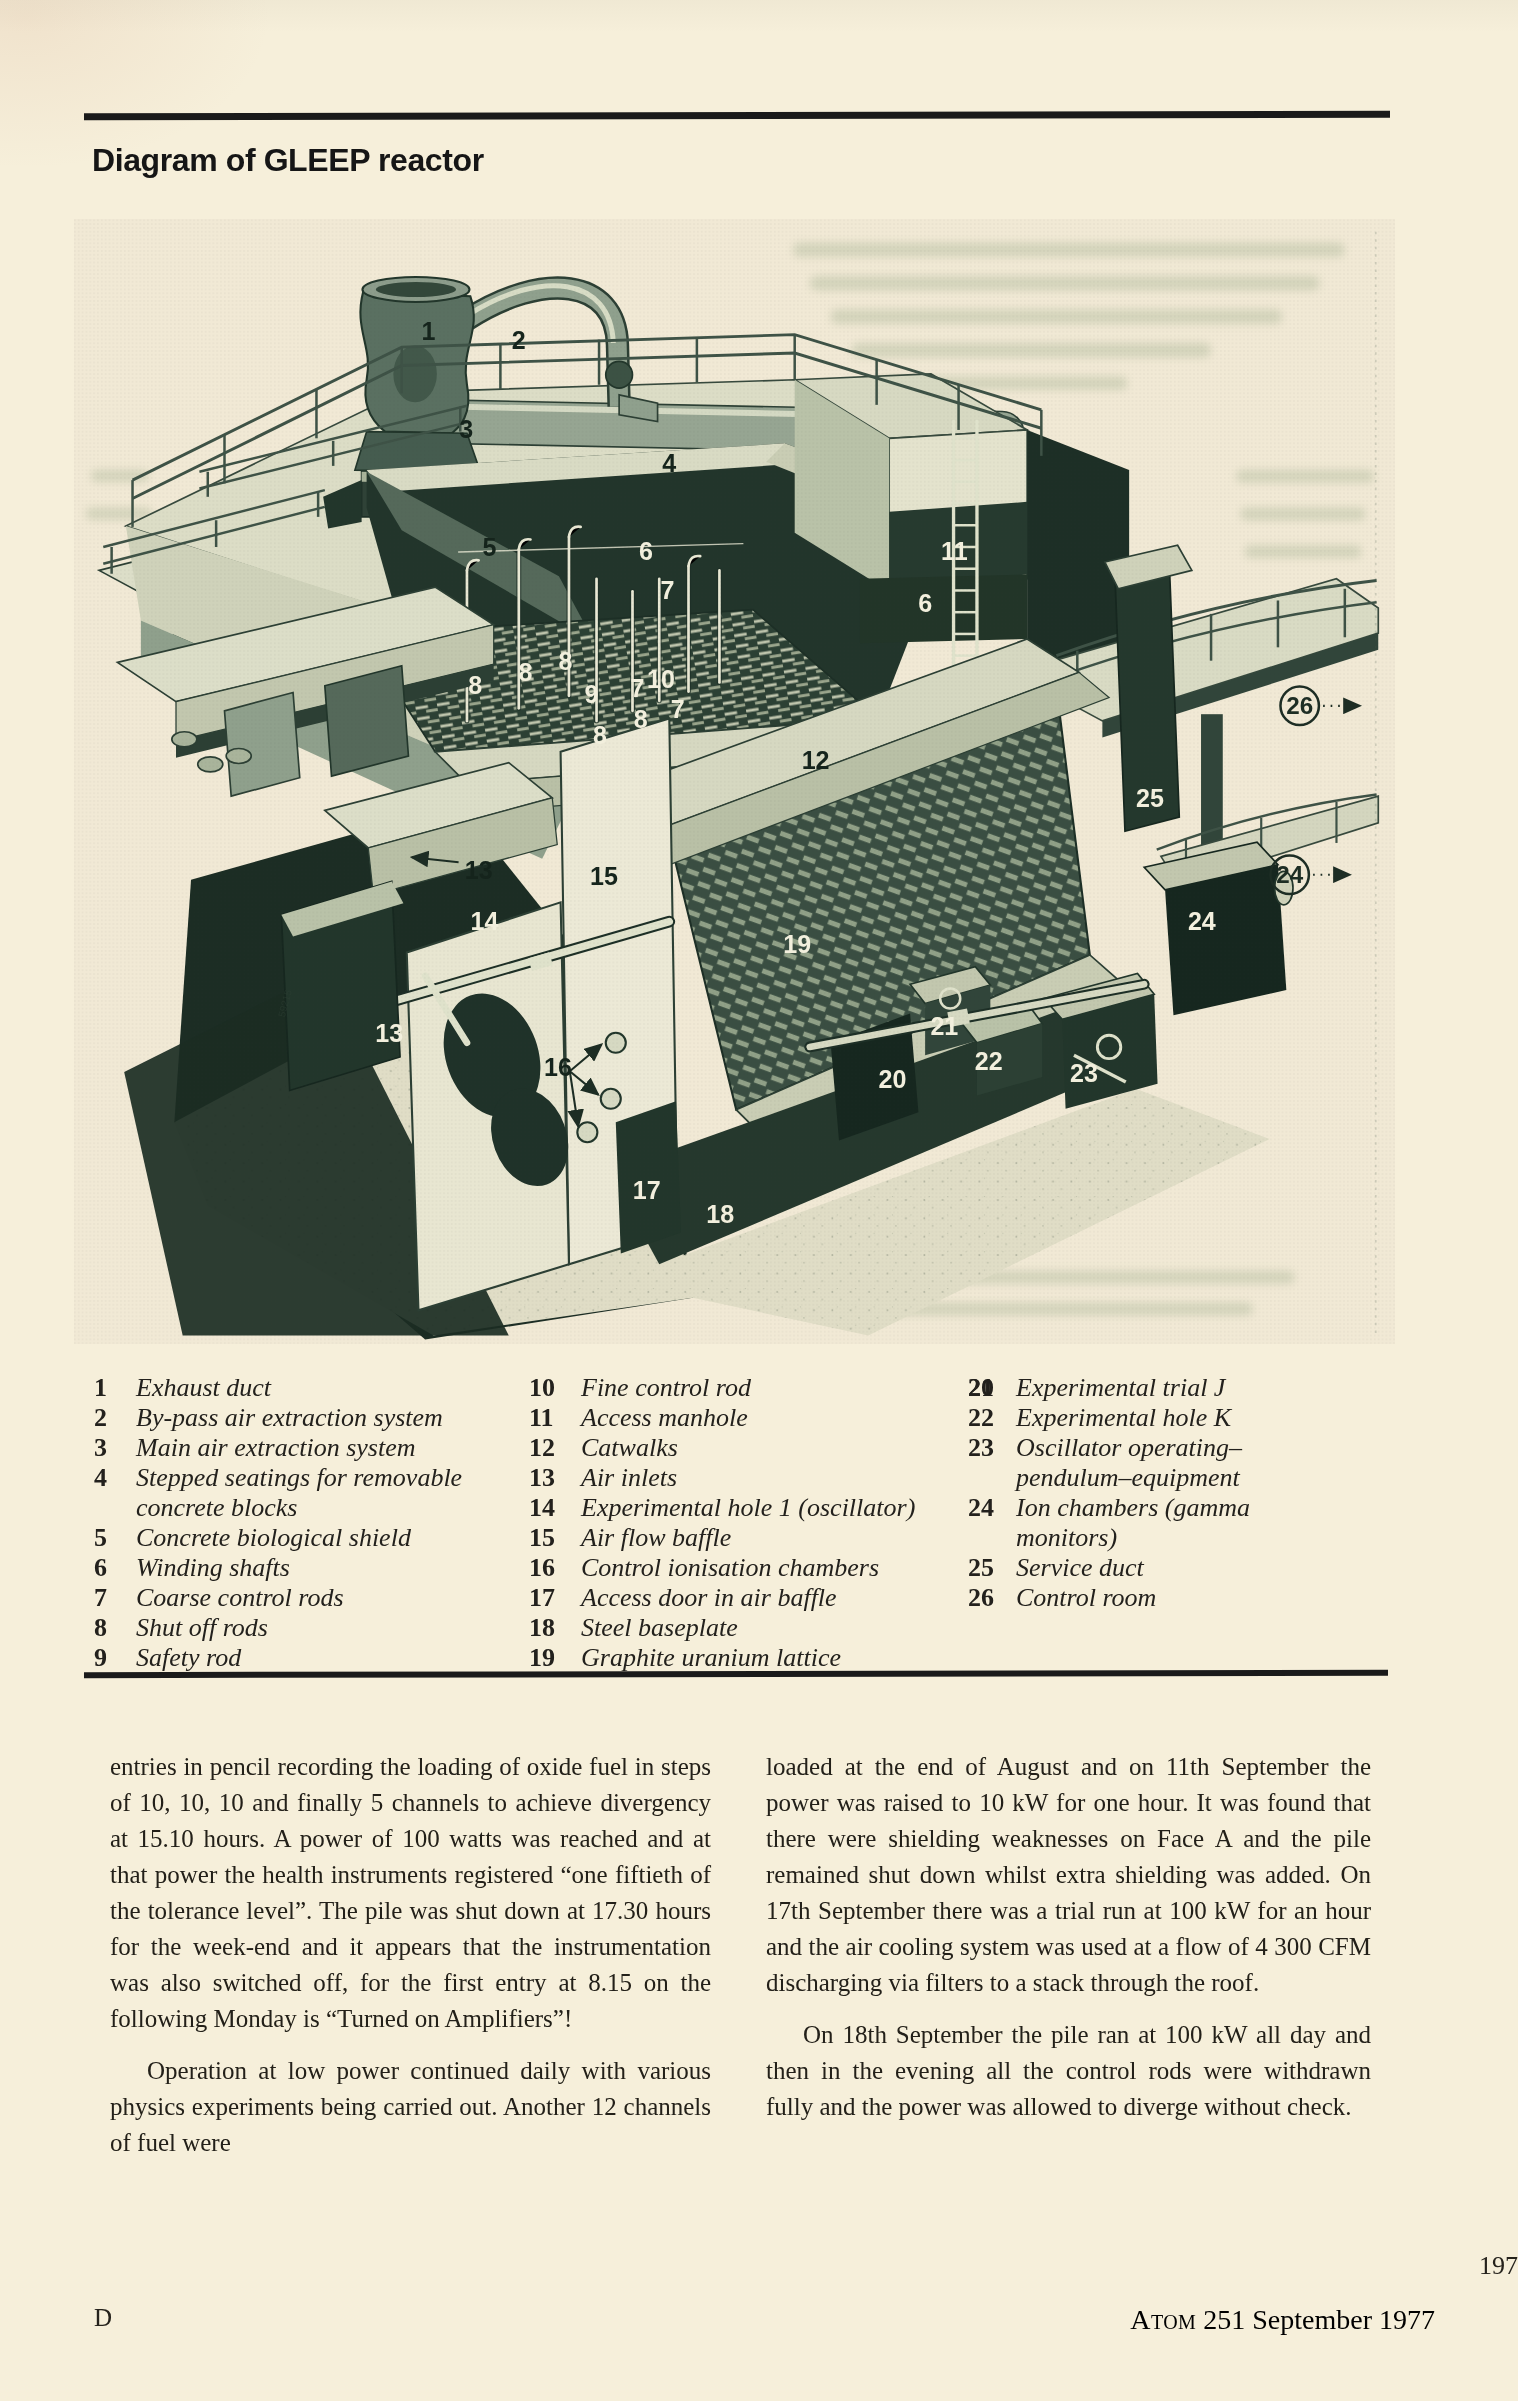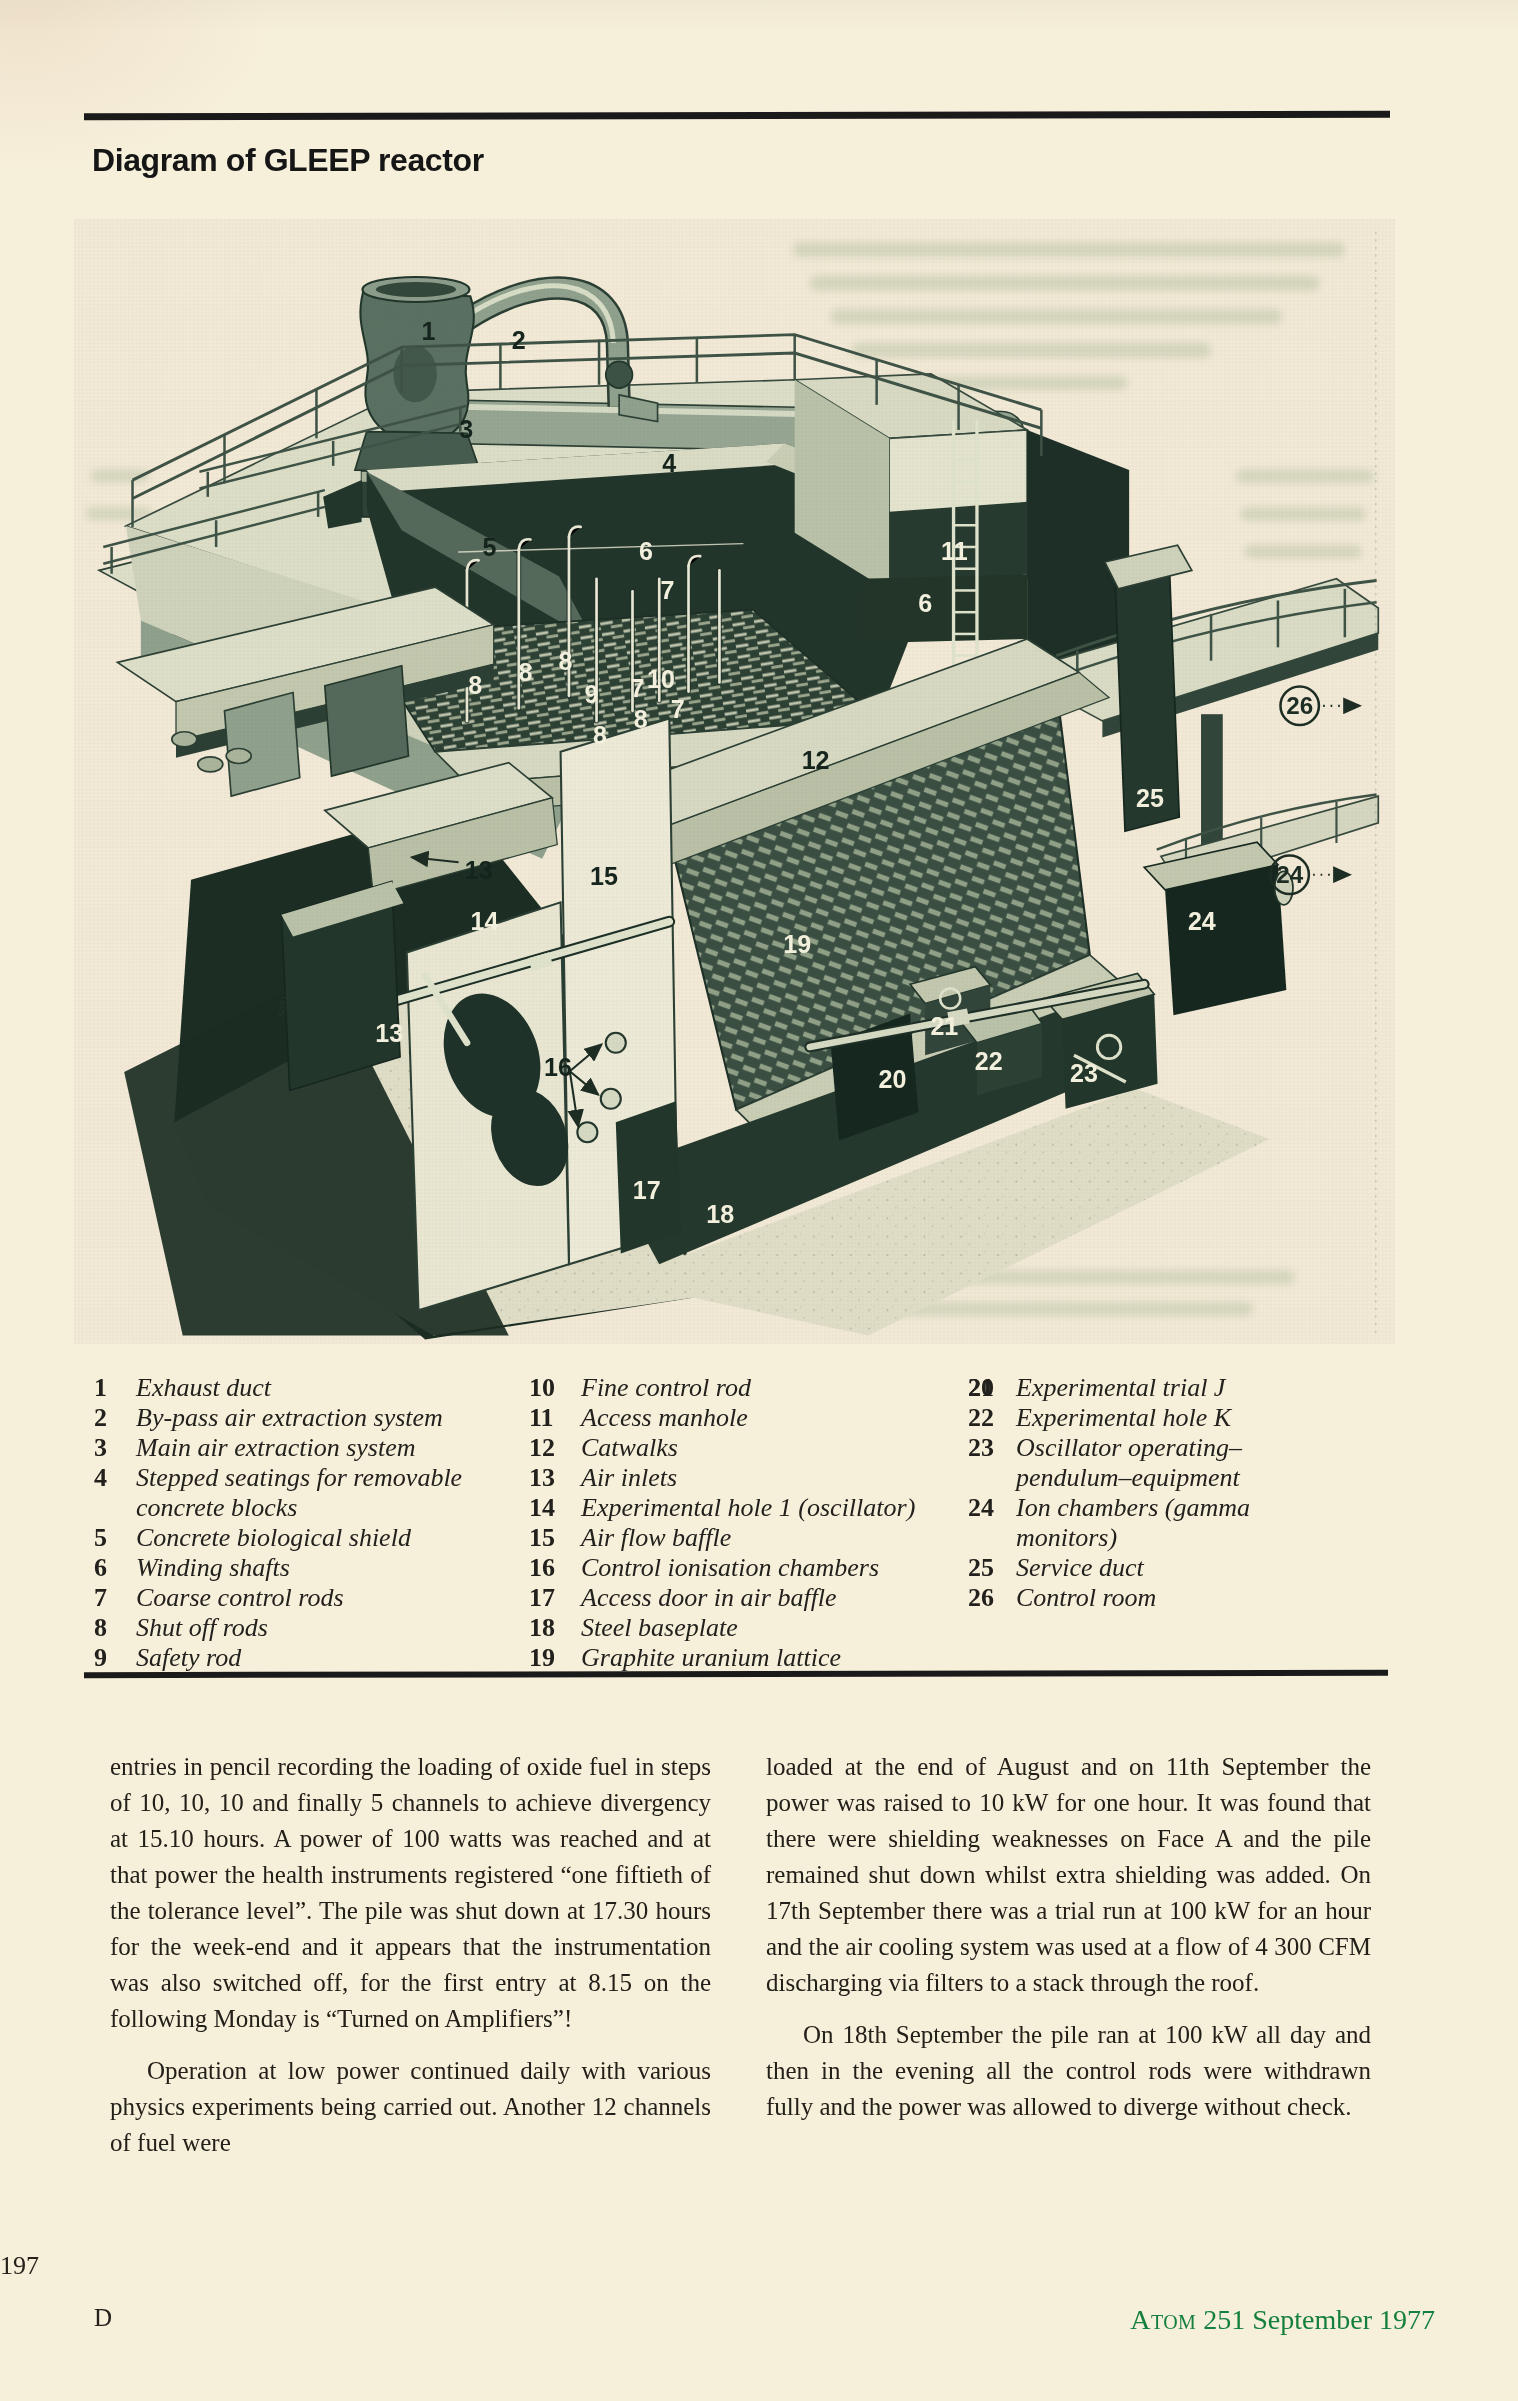--- a/index.html
+++ b/index.html
@@ -35,23 +35,23 @@
   .lg-col.c3 .lg-item{padding-left:48px;}
   .lg-n{position:absolute;left:0;top:0;font-style:normal;font-weight:700;}
   .lg-t{display:inline-block;white-space:pre-line;vertical-align:top;}
 
   
   .article p{margin:16px;text-align:justify;font-size:25px;line-height:36px;color:#232019;}
   .colL{position:absolute;left:94px;top:1733px;width:633px;}
   .colR{position:absolute;left:750px;top:1733px;width:637px;}
   .article p.indent{text-indent:37px;}
 
-  .pageno{position:absolute;left:0;width:1518px;top:2251px;text-align:left;font-size:26px;color:#25221c;}
+  .pageno{position:absolute;left:0;width:1518px;top:2251px;text-align:right;font-size:26px;color:#25221c;}
   .sig{position:absolute;left:94px;top:2304px;font-size:25px;color:#25221c;}
-  .journal{position:absolute;right:99px;top:2304px;font-size:28px;color:#15803d;}
+  .journal{position:absolute;right:99px;top:2304px;font-size:28px;color:#000000;}
   .journal .jname{font-variant:small-caps;letter-spacing:0.4px;}
 
   
   .co{font-family:"Liberation Sans",sans-serif;font-weight:700;font-size:30px;text-anchor:middle;}
   .co-light{fill:#f2efdd;}
   .co-dark{fill:#15241c;}
   .co-circ{fill:#1d2d24;font-size:29px;}
   .co-ring{fill:none;stroke:#1d2d24;stroke-width:3px;}
   .leader{stroke:#1d2d24;stroke-width:2.5px;fill:none;}
   .leader.dotted{stroke-dasharray:2 7;}

